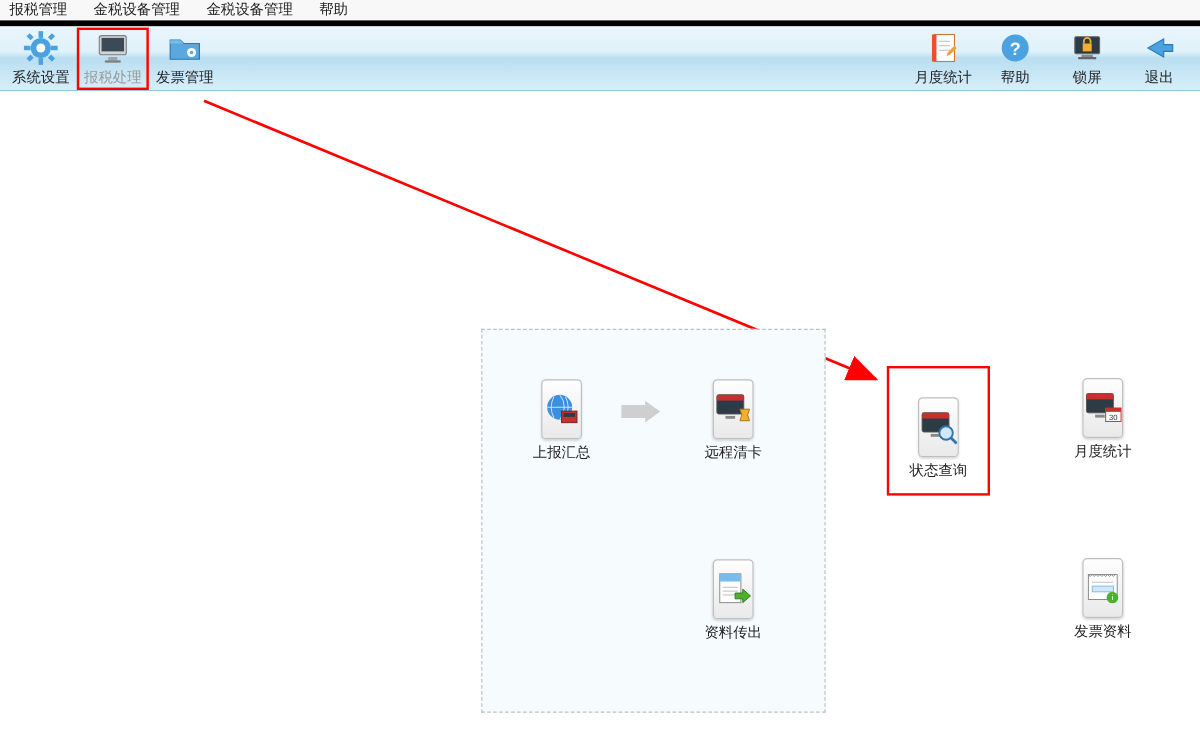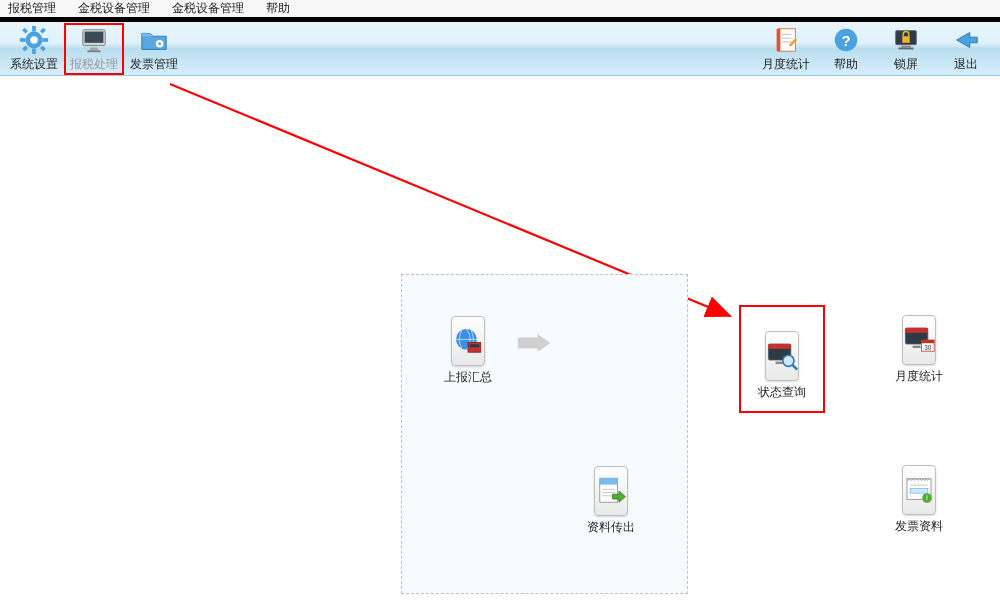--- a/index.html
+++ b/index.html
@@ -155,20 +155,31 @@
       </div>
       <div class="tile-label">上报汇总</div>
     </div>
 
     <div class="flow-arrow" style="left:112px; top:58px">
       <svg viewBox="0 0 40 20">
           <path d="M2 4h22v-4l14 10-14 10v-4H2z" fill="#cfcfcf"></path>
         </svg>
     </div>
 
+    <div class="app-tile" style="left:180px; top:41px">
+      <div class="tile-ico">
+        <svg viewBox="0 0 40 40">
+            <rect x="3" y="5" width="28" height="20" rx="2" fill="#2d3b47" stroke="#555"></rect>
+            <rect x="3" y="5" width="28" height="6" fill="#c83030"></rect>
+            <rect x="12" y="27" width="10" height="3" fill="#888"></rect>
+            <path d="M27 20h10l-2 6 2 6H27l2-6z" fill="#f0b030" stroke="#b07010"></path>
+          </svg>
+      </div>
+      <div class="tile-label">远程清卡</div>
+    </div>
 
     <div class="app-tile" style="left:180px; top:191px">
       <div class="tile-ico">
         <svg viewBox="0 0 40 40">
             <rect x="6" y="4" width="22" height="30" fill="#fff" stroke="#888"></rect>
             <rect x="6" y="4" width="22" height="8" fill="#79bceb"></rect>
             <line x1="9" y1="18" x2="25" y2="18" stroke="#bbb"></line>
             <line x1="9" y1="22" x2="25" y2="22" stroke="#bbb"></line>
             <line x1="9" y1="26" x2="25" y2="26" stroke="#bbb"></line>
             <path d="M22 24h8v-4l8 7-8 7v-4h-8z" fill="#4fb030" stroke="#2e7a18"></path>

